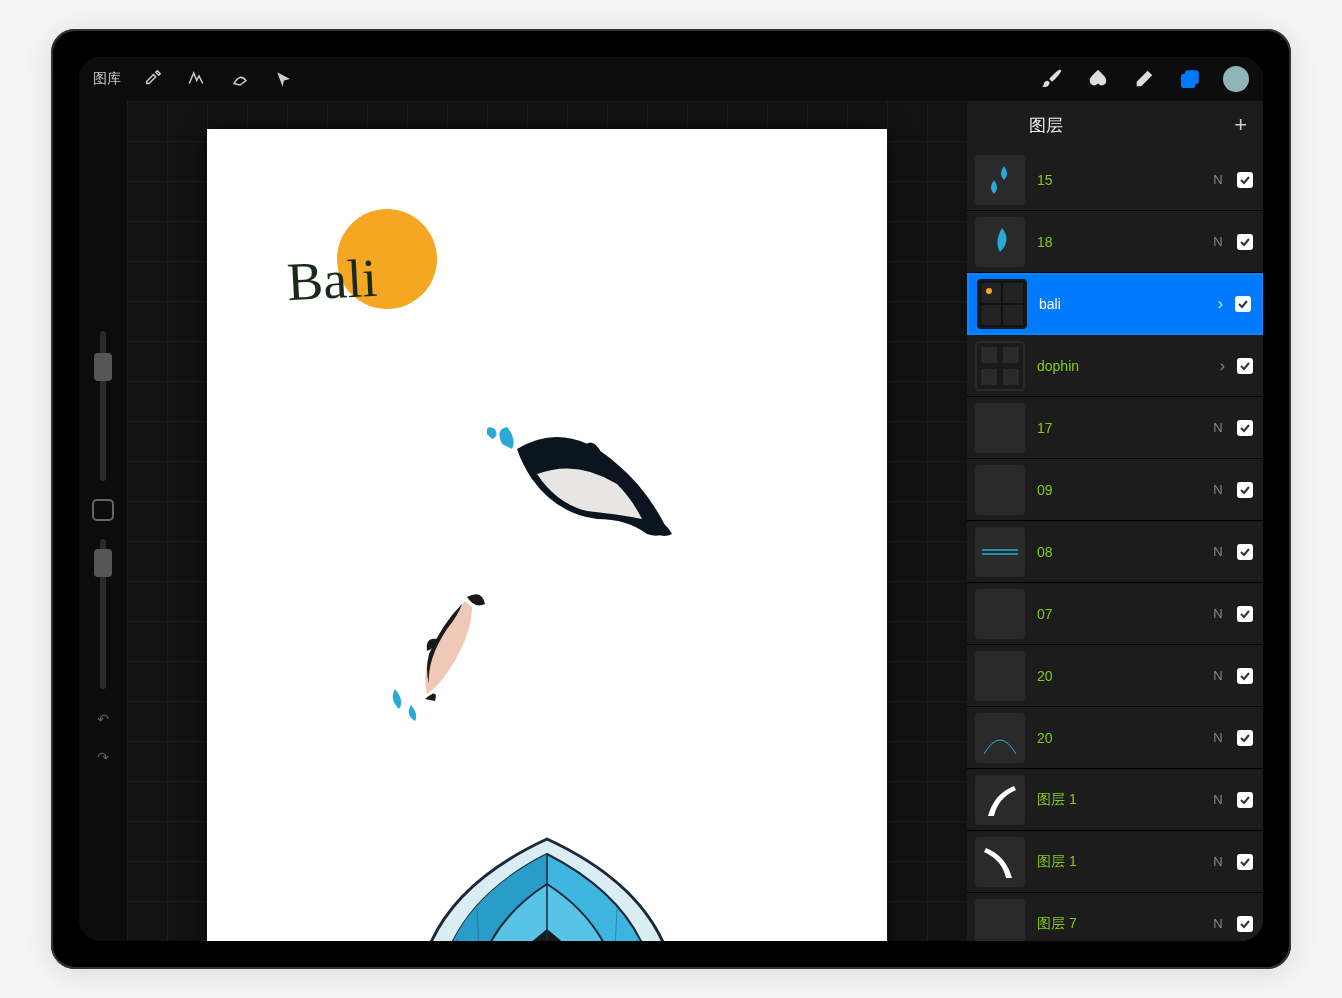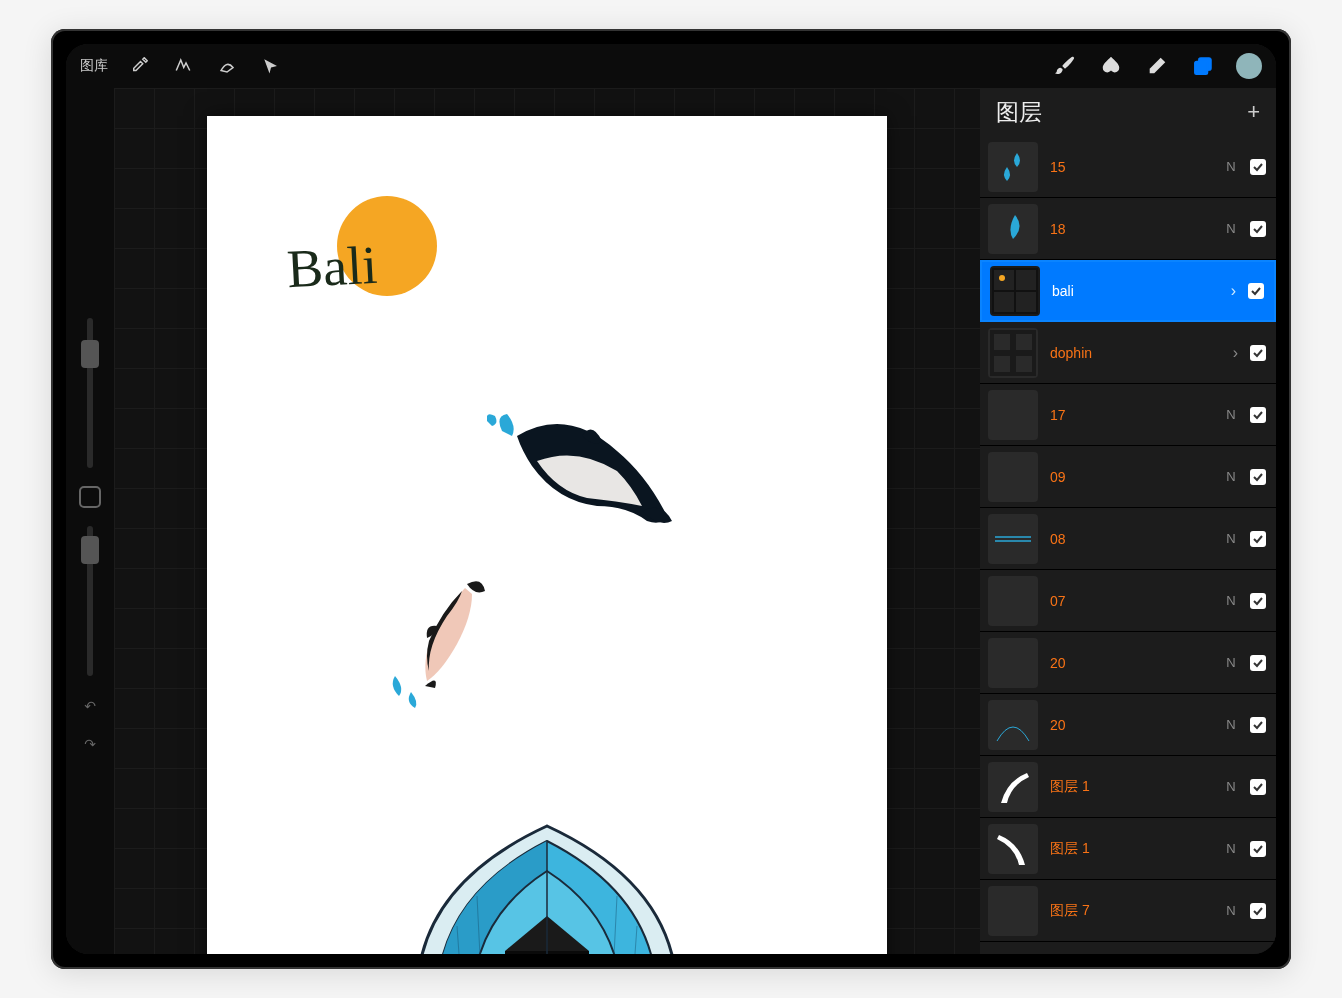--- a/index.html
+++ b/index.html
@@ -9,22 +9,22 @@
     background: #f5f5f5;
     font-family: -apple-system, "PingFang SC", sans-serif;
     display: flex;
     align-items: center;
     justify-content: center;
   }
   .ipad-frame {
     width: 1240px;
     height: 940px;
     background: #000;
-    border-radius: 14px;
-    padding: 15px;
+    border-radius: 24px;
+    padding: 28px;
     box-shadow: 0 4px 30px rgba(0,0,0,0.12), inset 0 0 0 2px #333;
     position: relative;
   }
   .screen {
     width: 100%;
     height: 100%;
     background: #1a1a1a;
     border-radius: 22px;
     overflow: hidden;
     display: flex;
@@ -140,21 +140,21 @@
     display:flex;
     flex-direction:column;
   }
   .layers-header {
     height: 48px;
     display:flex;
     align-items:center;
     padding: 0 16px;
     color:#eee;
   }
-  .layers-header .title { font-size: 23px; }
+  .layers-header .title { font-size: 17px; margin-left: 46px; }
   .layers-header .add {
     margin-left:auto;
     font-size: 22px;
     color: #ccc;
     font-weight:300;
   }
   .layers-list {
     flex:1;
     overflow-y:auto;
   }
@@ -178,21 +178,21 @@
     flex-shrink:0;
     display:flex;
     align-items:center;
     justify-content:center;
   }
   .layer-row.selected .layer-thumb {
     background:#1a1a1a;
   }
   .layer-name {
     flex:1;
-    color:#f97316;
+    color:#84cc16;
     font-size: 14px;
   }
   .layer-row.selected .layer-name { color:#fff; }
   .layer-chevron {
     color:#888;
     font-size:16px;
   }
   .layer-row.selected .layer-chevron { color:#cdeaff; }
   .layer-blend {
     color:#888;

